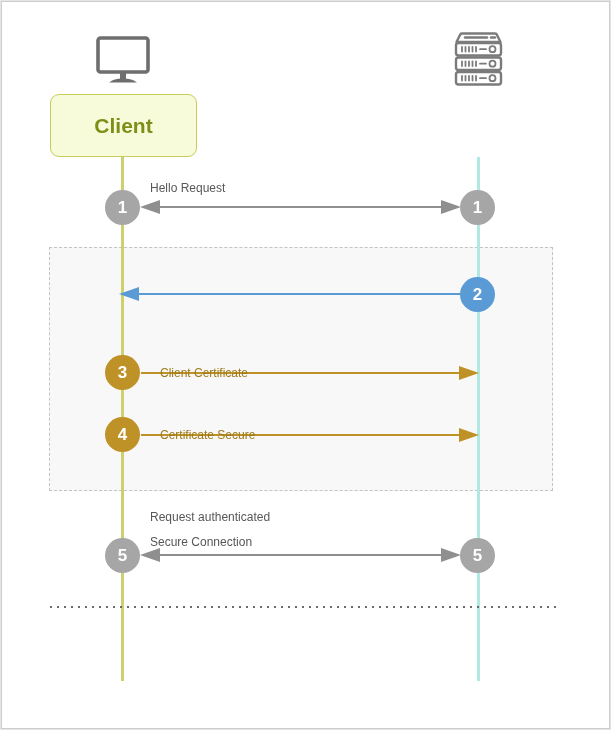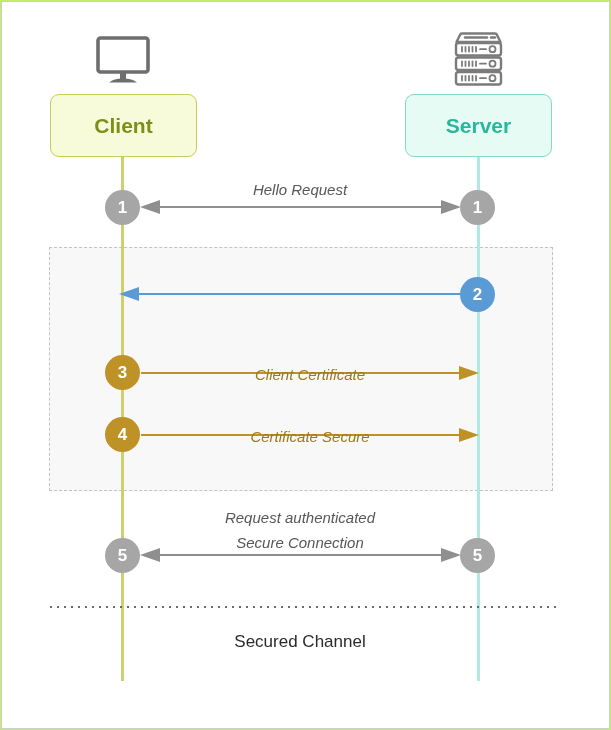--- a/index.html
+++ b/index.html
@@ -1,19 +1,19 @@
 <!DOCTYPE html>
 <html><head>
 <meta charset="utf-8">
 <style>
   html,body{margin:0;padding:0;background:#fff;}
   .canvas{
     position:relative;width:611px;height:730px;
     font-family:"Liberation Sans",sans-serif;
-    background:#bef264;overflow:hidden;
+    background:#e5e5e5;overflow:hidden;
   }
   .frame{position:absolute;inset:1px;border:1px solid #cdcdcd;background:#ffffff;}
   .icon{position:absolute;}
   .actor-box{
     position:absolute;top:94px;width:147px;height:63px;border-radius:9px;
     display:flex;align-items:center;justify-content:center;
     font-size:21px;font-weight:bold;box-sizing:border-box;
   }
   .actor-client{left:50px;background:#f8fbda;border:1px solid #c6cd5a;color:#7d8f17;}
   .actor-server{left:405px;background:#e7fbf5;border:1px solid #7fdcc9;color:#27b89b;}
@@ -36,21 +36,21 @@
   .l-gray{background:#8f8f8f;}
   .l-blue{background:#5b9bd5;}
   .l-gold{background:#bf9227;}
   .head{position:absolute;width:0;height:0;z-index:4;
     border-top:7px solid transparent;border-bottom:7px solid transparent;}
   .head.hl{border-right-width:20px;border-right-style:solid;}
   .head.hr{border-left-width:20px;border-left-style:solid;}
   .hl.h-gray{border-right-color:#8f8f8f;} .hr.h-gray{border-left-color:#8f8f8f;}
   .hl.h-blue{border-right-color:#5b9bd5;}
   .hr.h-gold{border-left-color:#bf9227;}
-  .msg-label{position:absolute;width:300px;text-align:center;font-size:15px;z-index:6;font-style:italic;}
+  .msg-label{position:absolute;width:300px;text-align:left;font-size:12px;z-index:6;}
   .t-gray{color:#575757;}
   .t-blue{color:#2e6da4;}
   .t-gold{color:#9c7a1b;margin-top:20px;}
   .two-line{line-height:25px;}
   .dotted-line{
     position:absolute;left:50px;top:606px;width:508px;height:2px;
     background:repeating-linear-gradient(to right,#6b6b6b 0 2px,transparent 2px 7px);
   }
   .footer-label{
     position:absolute;left:150px;top:632px;width:300px;text-align:center;
@@ -99,23 +99,20 @@
           <line x1="26" y1="46" x2="26" y2="50.5"></line>
         <line x1="30" y1="48.2" x2="36" y2="48.2"></line>
           <circle cx="42.5" cy="48.2" r="3"></circle>
       </g>
     </g>
   </svg>
 
   <div class="actor-box actor-client">
     <span>Client</span>
   </div>
-  <div class="actor-box actor-server">
-    <span>Server</span>
-  </div>
 
   <div class="group-box"></div>
 
   <div class="lifeline ll-client"></div>
   <div class="lifeline ll-server"></div>
 
   <div class="msg-label t-gray" style="left:150px;top:181px;">Hello Request</div>
   <div class="head hl h-gray" style="left:140px;top:200px;"></div>
   <div class="hline l-gray" style="left:159px;top:206px;width:283px;"></div>
   <div class="head hr h-gray" style="left:441px;top:200px;"></div>
@@ -140,14 +137,13 @@
     <div>Request authenticated</div>
     <div>Secure Connection</div>
   </div>
   <div class="head hl h-gray" style="left:140px;top:548px;"></div>
   <div class="hline l-gray" style="left:159px;top:554px;width:283px;"></div>
   <div class="head hr h-gray" style="left:441px;top:548px;"></div>
   <div class="circle c-gray" style="left:105px;top:538px;">5</div>
   <div class="circle c-gray" style="left:460px;top:538px;">5</div>
 
   <div class="dotted-line"></div>
-  <div class="footer-label">Secured Channel</div>
 </div>
 
 </body></html>

